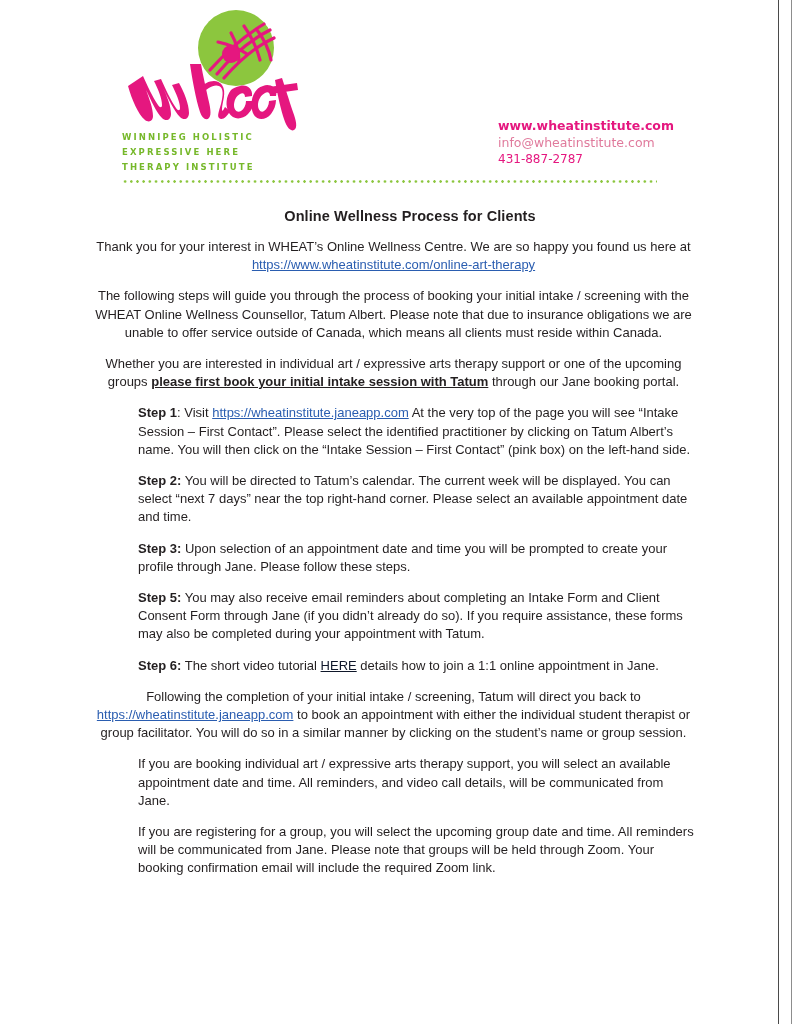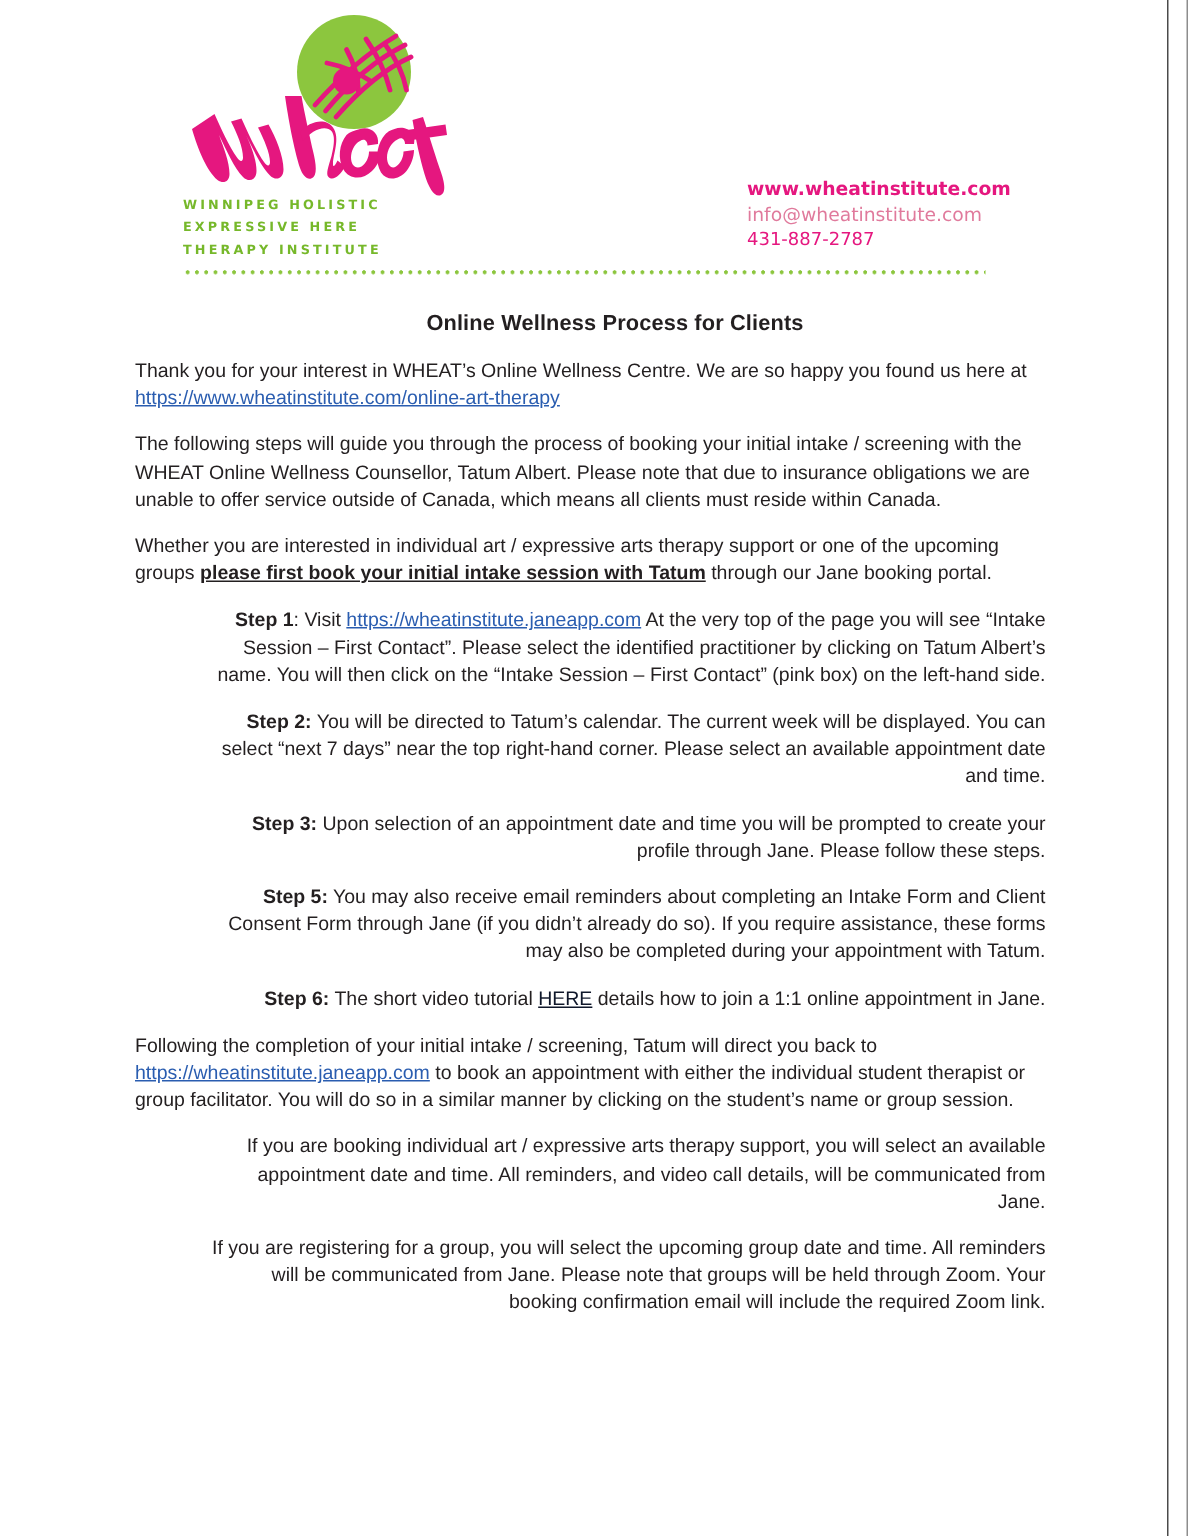--- a/index.html
+++ b/index.html
@@ -125,30 +125,29 @@
     position: absolute;
     top: 238px;
     left: 90px;
     width: 607px;
   }
 
   p.para {
     margin: 0 0 13px 0;
     font-size: 13px;
     line-height: 18.2px;
-    text-align: left;
+    text-align: center;
   }
 
   p.indent {
     margin: 0 0 13px 0;
     margin-left: 48px;
     width: 559px;
     font-size: 13px;
     line-height: 18.2px;
-    text-align: right;
   }
 
   .lnk {
     color: #2a5db0;
     text-decoration: underline;
   }
   .lnk-here {
     color: #0f172a;
     text-decoration: underline;
   }

